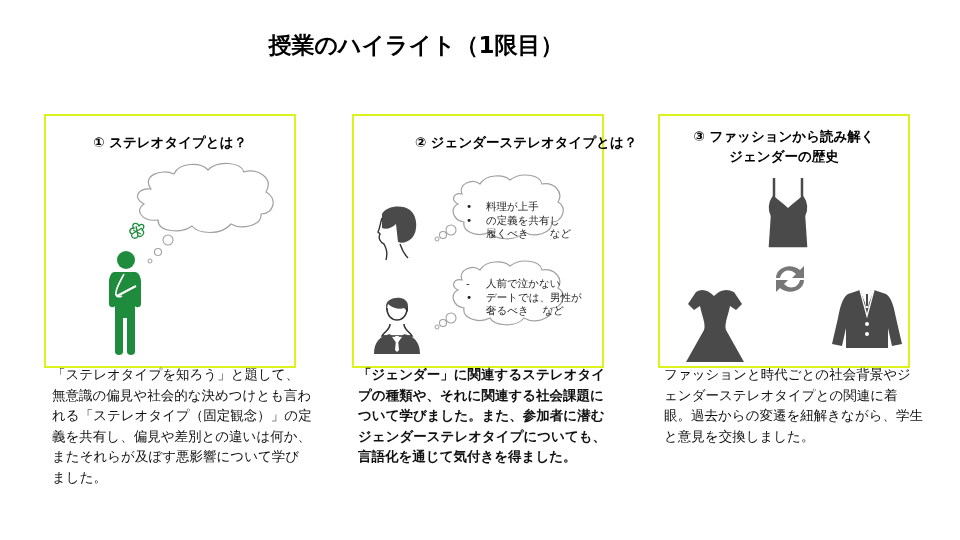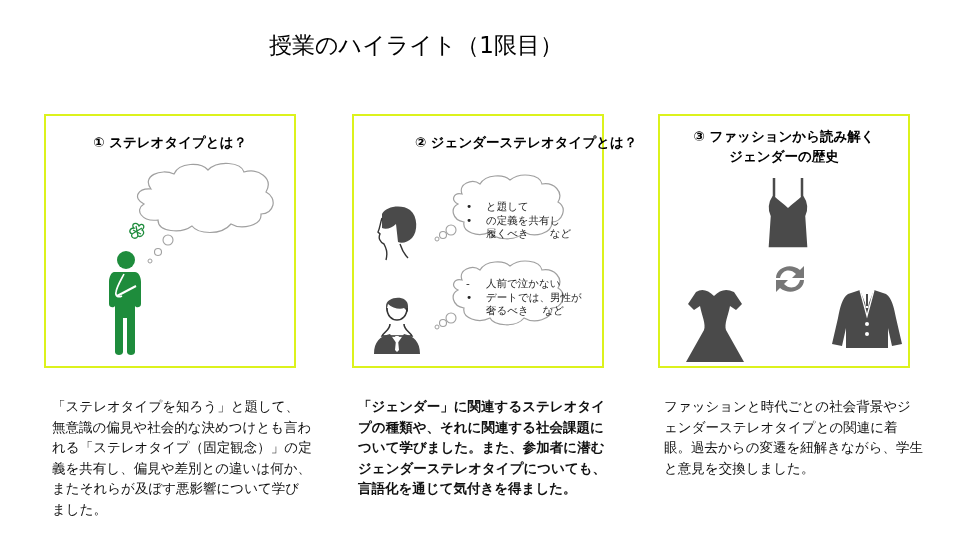--- a/index.html
+++ b/index.html
@@ -1,24 +1,24 @@
 <!DOCTYPE html>
 <html><head>
 <meta charset="utf-8">
 <style>
   html, body { margin:0; padding:0; }
   body { width:960px; height:540px; background:#ffffff; position:relative; overflow:hidden;
          font-family:"DejaVu Sans","Liberation Sans",sans-serif; color:#000; }
   .title { position:absolute; left:0; top:30px; width:832px; text-align:center;
-           font-size:23px; font-weight:normal; letter-spacing:0px; }
+           font-size:23px; font-weight:bold; letter-spacing:0px; }
   .panel { position:absolute; top:114px; width:252px; height:254px;
            border:2px solid #dcf21c; box-sizing:border-box; background:#fff; }
   .panel-title { position:absolute; left:0; width:100%; text-align:center;
                  font-size:13.5px; font-weight:bold; line-height:20px; }
-  .desc { position:absolute; top:396px; width:260px; font-size:13.5px; line-height:20.5px; color:#111; }
+  .desc { position:absolute; top:364px; width:260px; font-size:13.5px; line-height:20.5px; color:#111; }
   svg { position:absolute; overflow:visible; }
   .bubble-text { position:absolute; font-size:10.5px; line-height:13.5px; color:#222; }
   .bubble-text .li { display:flex; }
   .bubble-text .b { width:20px; }
 </style>
 </head>
 <body>
 
 <div class="title">授業のハイライト（1限目）</div>
 
@@ -59,21 +59,21 @@
 
     <path d="M108,164 C104,154 118,148 126,154 C132,144 150,144 156,150 C166,142 186,144 188,154 C200,152 210,162 204,172 C214,178 208,192 198,192 C198,204 180,208 170,202 C162,212 140,210 136,202 C124,208 108,202 110,192 C98,190 96,178 104,174 C96,170 100,162 108,164 Z" fill="#fff" stroke="#a0a0a0" stroke-width="1.2"></path>
     <circle cx="97" cy="202" r="5" fill="#fff" stroke="#a0a0a0" stroke-width="1.1"></circle>
     <circle cx="89" cy="207" r="3.5" fill="#fff" stroke="#a0a0a0" stroke-width="1.1"></circle>
     <circle cx="83" cy="211" r="2" fill="#fff" stroke="#a0a0a0" stroke-width="1"></circle>
   </svg>
 
   <div class="bubble-text" style="left:112px;top:84px;">
     <div class="li">
         <span class="b">•</span>
-        <span>と題して</span>
+        <span>料理が上手</span>
       </div>
     <div class="li">
         <span class="b">•</span>
         <span>の定義を共有し</span>
       </div>
     <div class="li">
         <span class="b"></span>
         <span>履くべき　　など</span>
       </div>
   </div>

